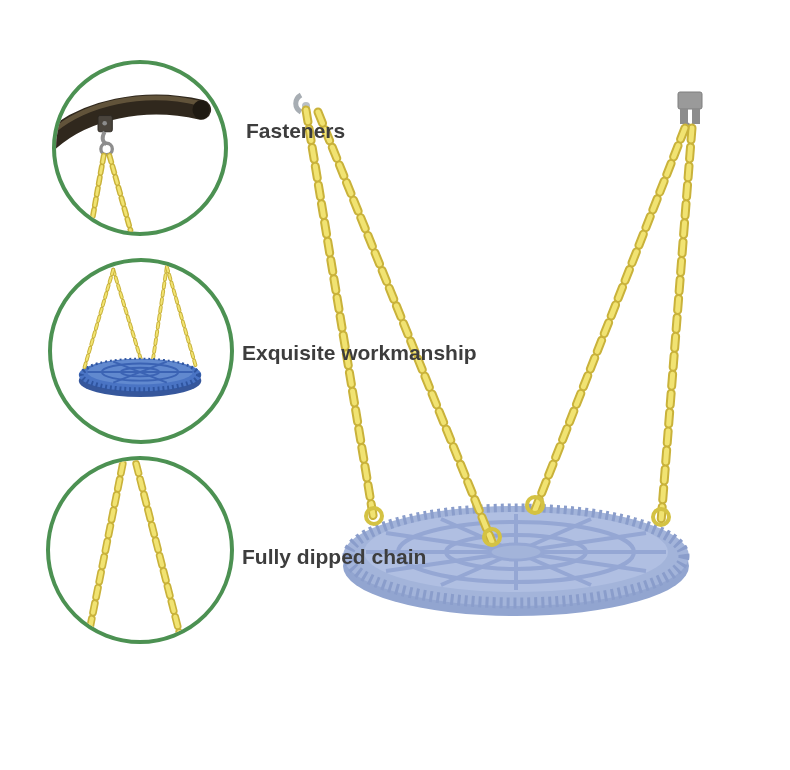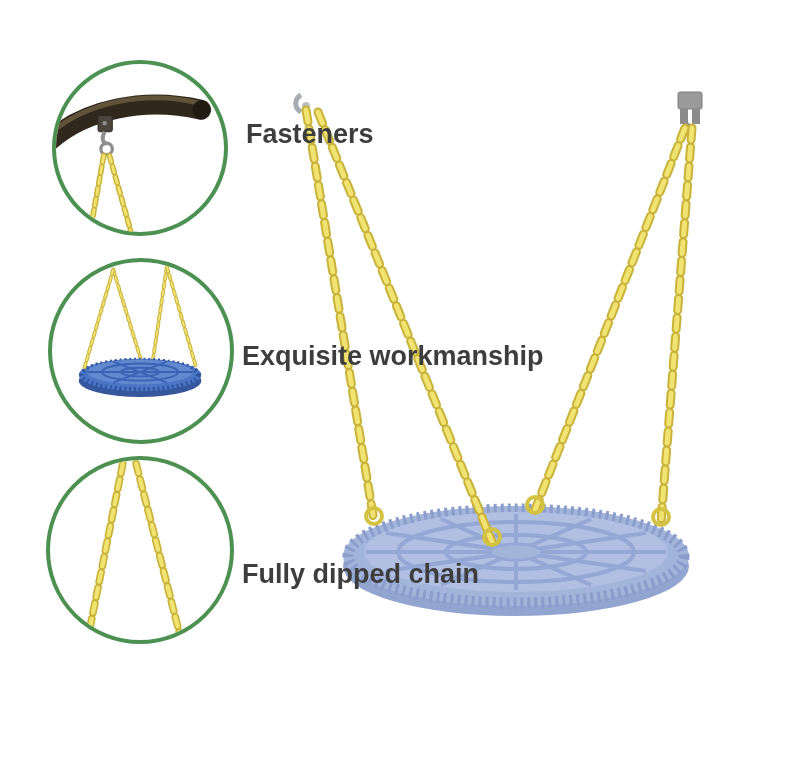--- a/index.html
+++ b/index.html
@@ -9,25 +9,25 @@
   }
   .circle{
     position:absolute;border:4px solid #4c9152;border-radius:50%;
     background:#ffffff;overflow:hidden;box-sizing:border-box;
   }
   .circle svg{display:block;}
   #circle-1{left:52px;top:60px;width:176px;height:176px;}
   #circle-2{left:48px;top:258px;width:186px;height:186px;}
   #circle-3{left:46px;top:456px;width:188px;height:188px;}
   .callout-label{
-    position:absolute;font-size:27px;font-weight:700;color:#3d3d3d;white-space:nowrap;
+    position:absolute;font-size:21px;font-weight:700;color:#3d3d3d;white-space:nowrap;
   }
   #label-1{left:246px;top:119px;}
   #label-2{left:242px;top:341px;text-align:center;}
-  #label-3{left:242px;top:559px;text-align:center;}
+  #label-3{left:242px;top:545px;text-align:center;}
   .main-art{position:absolute;left:0;top:0;}
   
   .chain-outer{fill:none;stroke:#c9b23a;stroke-width:9;stroke-dasharray:12 7;stroke-linecap:round;}
   .chain-inner{fill:none;stroke:#f1e372;stroke-width:5;stroke-dasharray:12 7;stroke-linecap:round;}
   .chain-outer-md{fill:none;stroke:#c9b23a;stroke-width:8;stroke-dasharray:10 6.5;stroke-linecap:round;}
   .chain-inner-md{fill:none;stroke:#f1e372;stroke-width:4.5;stroke-dasharray:10 6.5;stroke-linecap:round;}
   .chain-outer-sm{fill:none;stroke:#c9b23a;stroke-width:6;stroke-dasharray:7 4.5;stroke-linecap:round;}
   .chain-inner-sm{fill:none;stroke:#f1e372;stroke-width:3;stroke-dasharray:7 4.5;stroke-linecap:round;}
   .chain-outer-xs{fill:none;stroke:#c9b23a;stroke-width:4;stroke-dasharray:5 3.5;stroke-linecap:round;}
   .chain-inner-xs{fill:none;stroke:#f1e372;stroke-width:2;stroke-dasharray:5 3.5;stroke-linecap:round;}

